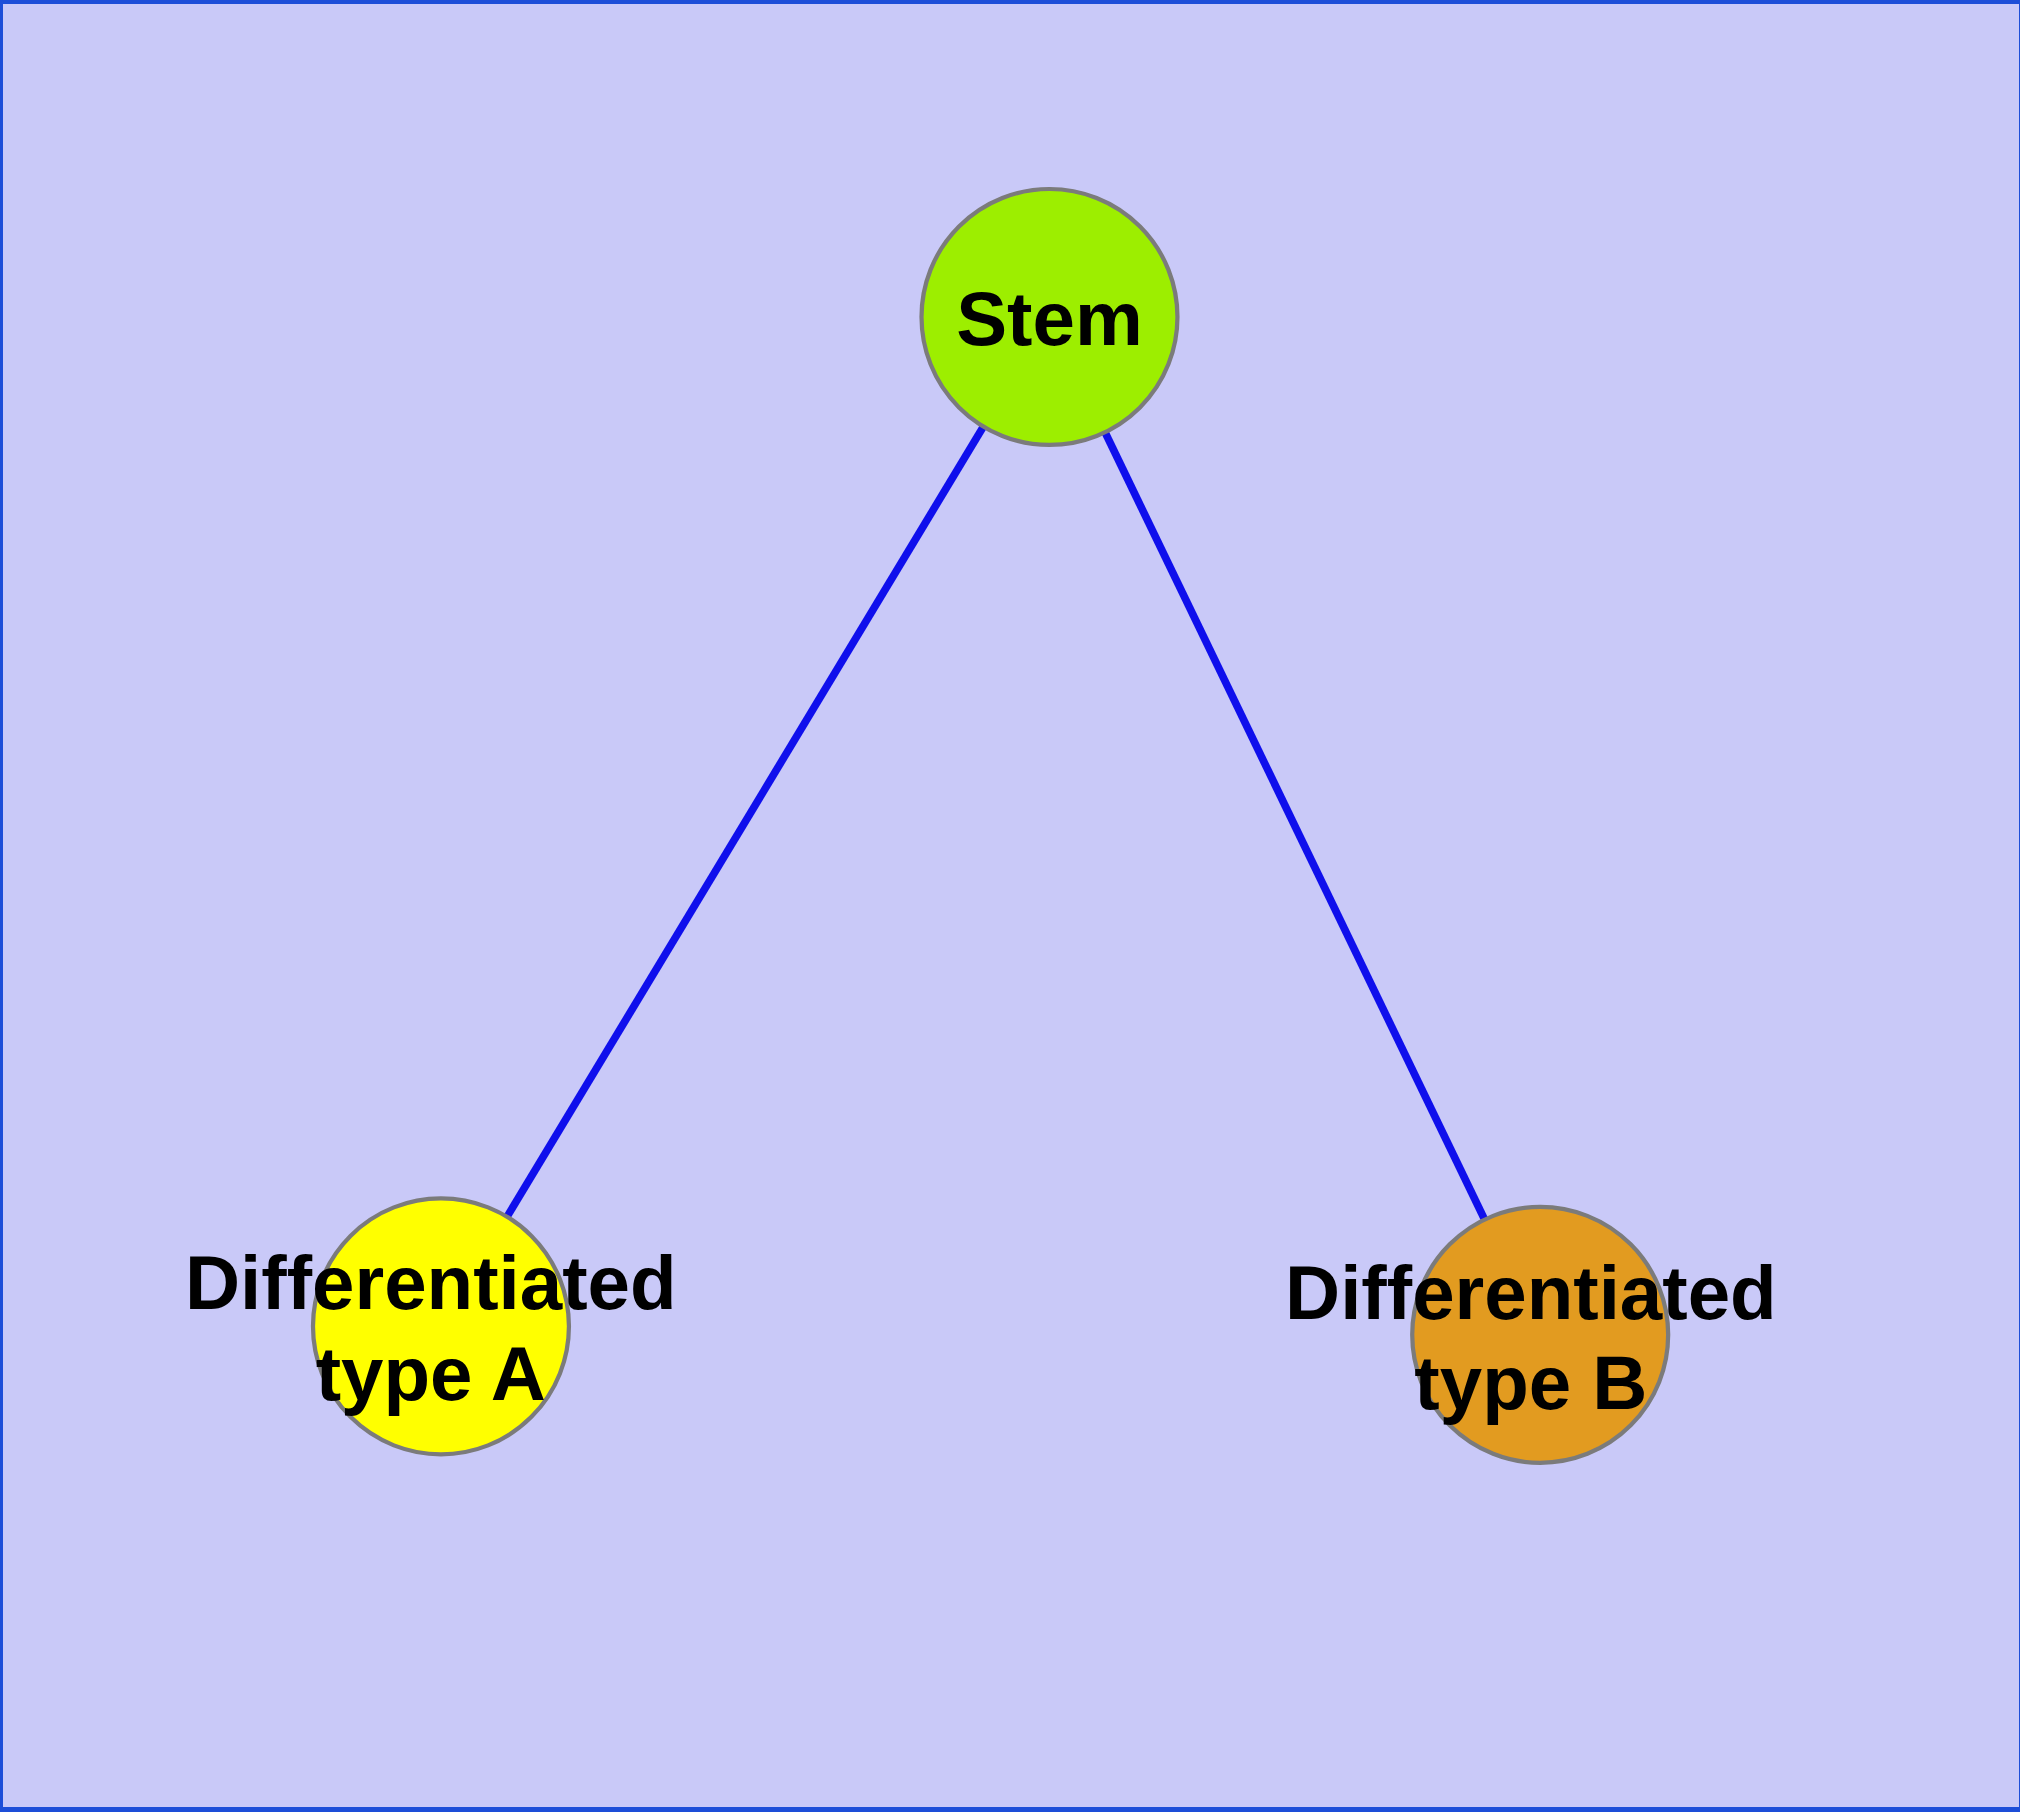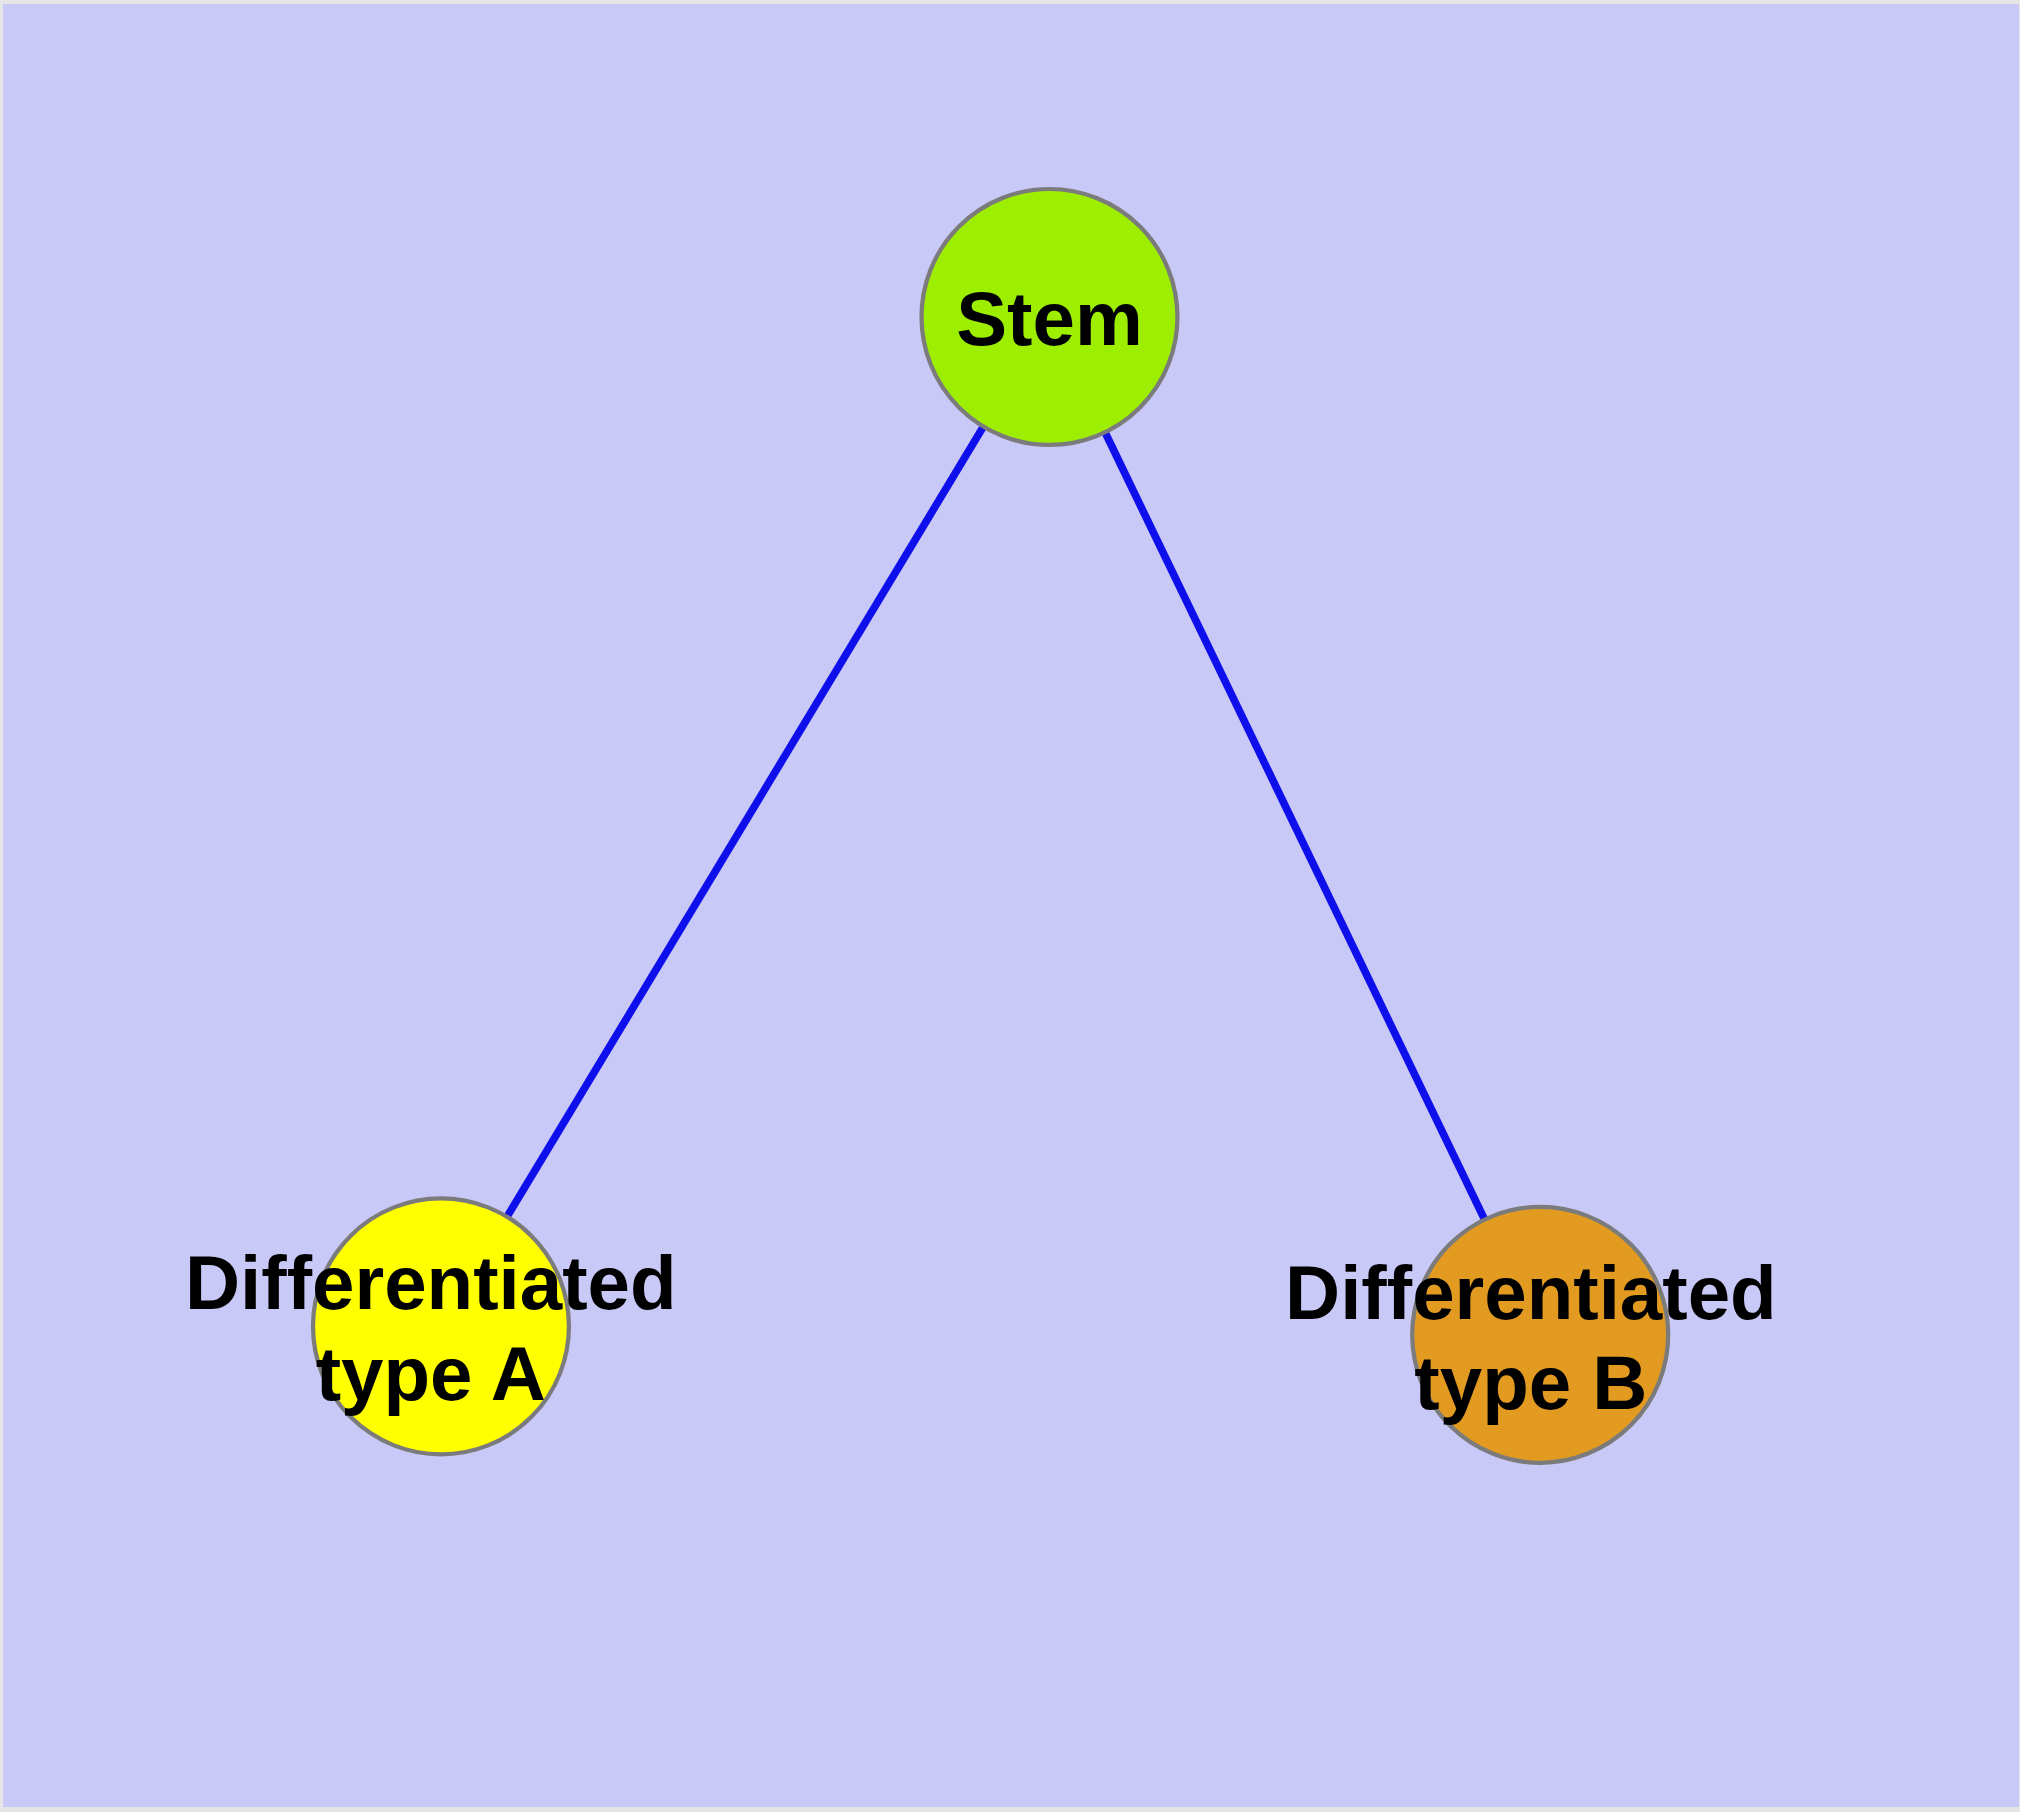--- a/index.html
+++ b/index.html
@@ -5,21 +5,21 @@
   html, body {
     margin: 0;
     padding: 0;
     background: #ffffff;
     font-family: "Liberation Sans", sans-serif;
   }
   .page {
     position: relative;
     width: 2021px;
     height: 1812px;
-    background: #e5e5e5;
+    background: #1d4ed8;
     overflow: hidden;
   }
   .diagram-canvas {
     position: absolute;
     top: 4.2px;
     left: 2.5px;
     right: 2.5px;
     bottom: 5.1px;
     background: #c9c9f8;
   }

